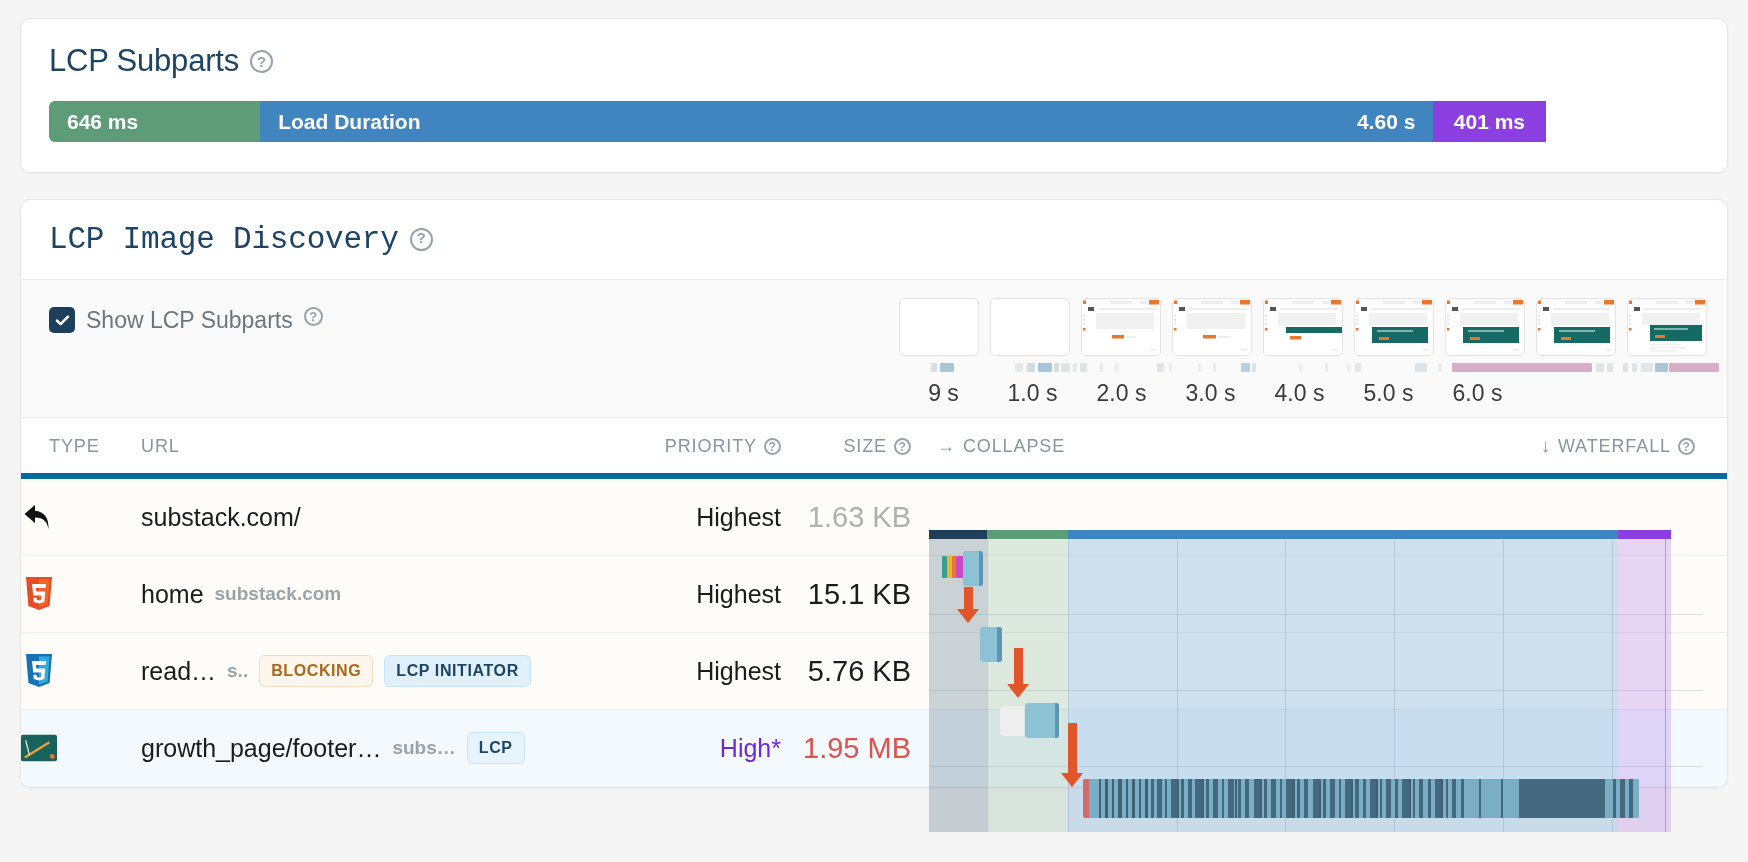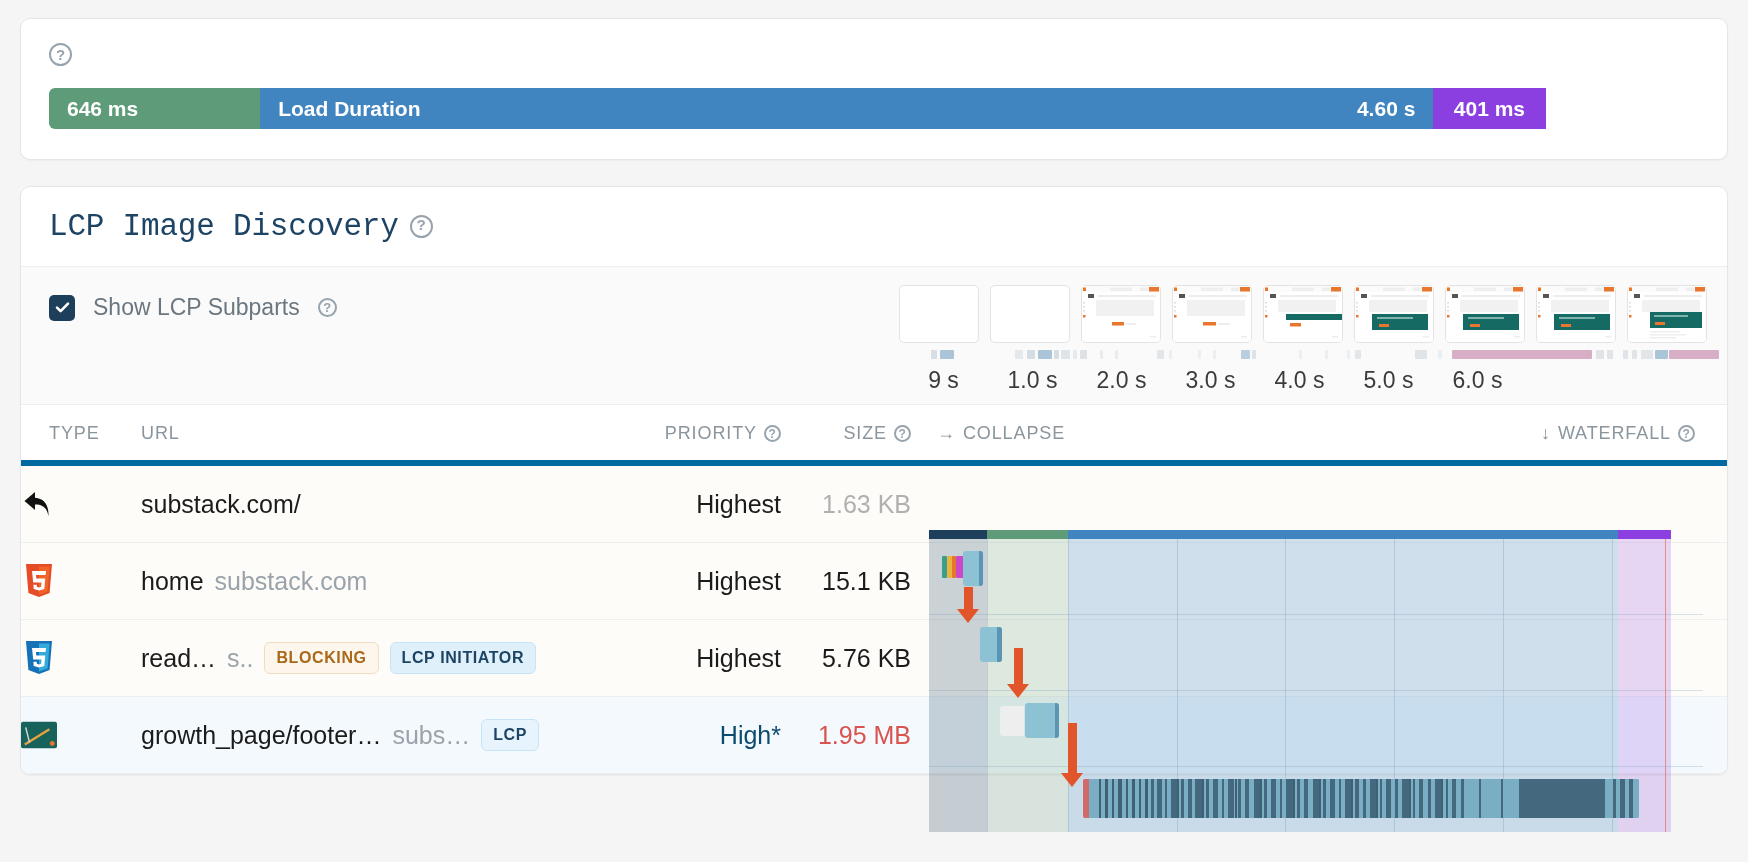--- a/index.html
+++ b/index.html
@@ -105,22 +105,21 @@
     align-items: flex-start;
     background: #fafafa;
     border-bottom: 1px solid #ededed;
     padding: 18px 28px 10px 28px;
     min-height: 118px;
     box-sizing: border-box;
   }
 
   .checkbox-wrap {
     display: flex;
-    align-items: center;
-    gap: 18px;
+    gap: 11px;
     padding-top: 9px;
     flex: 0 0 auto;
     cursor: pointer;
   }
   .checkbox {
     width: 26px;
     height: 26px;
     border-radius: 5px;
     background: #1d3f5c;
     display: flex;
@@ -227,22 +226,23 @@
   .cell-url {
     display: flex;
     align-items: center;
     gap: 11px;
     font-size: 25px;
     color: #1b1b1b;
     overflow: hidden;
     white-space: nowrap;
   }
   .url-host {
-    font-size: 25px;
+    font-size: 19px;
     color: #9aa3aa;
+    font-weight: bold;
   }
   .tag {
     font-size: 16px;
     font-weight: 700;
     letter-spacing: 0.6px;
     border-radius: 6px;
     padding: 7px 11px;
     white-space: nowrap;
     line-height: 1;
   }
@@ -260,25 +260,25 @@
     color: #1d4464;
     background: #e8f4fd;
     border: 1px solid #c7e3f6;
   }
 
   .cell-prio {
     text-align: right;
     font-size: 25px;
     color: #1b1b1b;
   }
-  .cell-prio.high-star { color: #0c4a6e; }
+  .cell-prio.high-star { color: #6d28d9; }
 
   .cell-size {
     text-align: right;
-    font-size: 25px;
+    font-size: 29px;
     color: #1b1b1b;
   }
   .cell-size.dim { color: #b0b0b0; }
   .cell-size.warn { color: #d9534f; }
 
   
   .wf-host { position: relative; }
   .wf-layer {
     position: absolute;
     left: 929px;
@@ -329,20 +329,21 @@
     border-top: 14px solid #e2542a;
   }
 </style>
 </head>
 <body>
 
 <div class="page wf-host">
 
   <div class="card card-subparts">
     <div class="card-title">
+      <span>LCP Subparts</span>
       <span class="help-icon">?</span>
     </div>
 
     <div class="subparts-bar">
       <div class="seg seg-delay" style="width:12.8%">
         <span>646 ms</span>
       </div>
       <div class="seg seg-load" style="width:71.1%">
         <span>Load Duration</span>
         <span>4.60 s</span>

